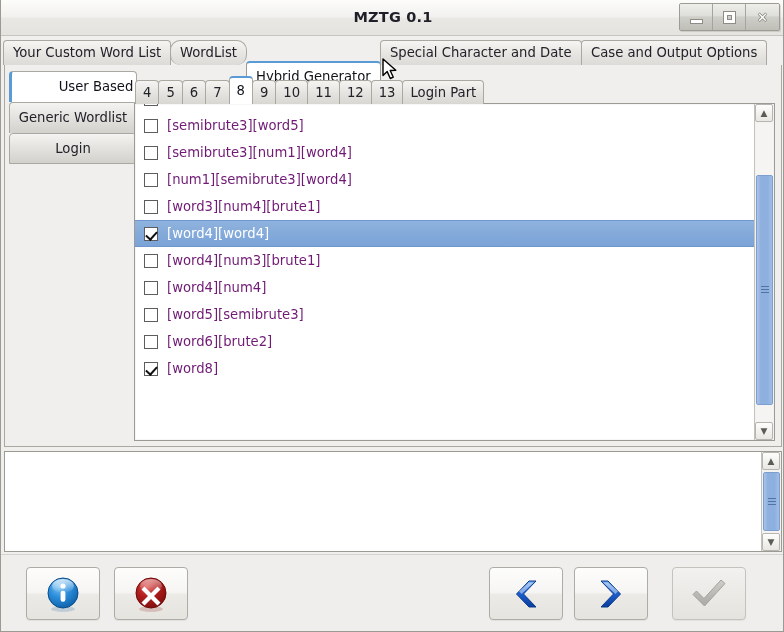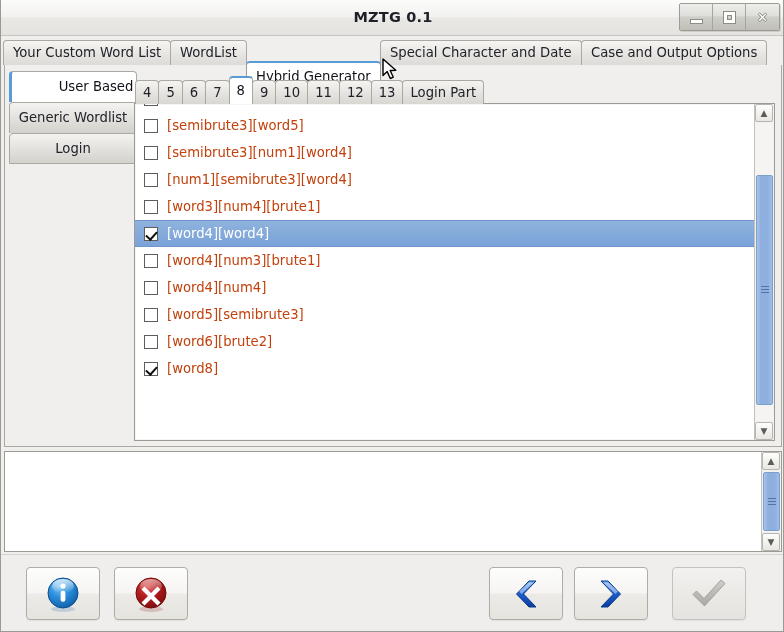--- a/index.html
+++ b/index.html
@@ -169,21 +169,21 @@
     position: absolute; left: 0; top: -19px;
     width: 620px;
   }
   .lrow {
     position: relative;
     height: 27px;
     display: flex;
     align-items: center;
     padding-left: 9px;
     font-size: 13.2px;
-    color: #c2410c;
+    color: #701a75;
     white-space: nowrap;
   }
   .lrow.sel {
     background: linear-gradient(to bottom, #8fb3de 0%, #84aada 50%, #7ba3d8 100%);
     color: #ffffff;
     border-top: 1px solid #6f97cd;
     border-bottom: 1px solid #6f97cd;
   }
   .cb {
     width: 14px; height: 14px;
@@ -286,21 +286,21 @@
         <span class="glyph-max"></span>
       </div>
       <div class="wbtn">
         <span>✕</span>
       </div>
     </div>
   </div>
 
   <div id="tabbar">
     <div class="mtab" id="mt0" style="left: 2px;">Your Custom Word List</div>
-    <div class="mtab" id="mt1" style="left: 169px;">WordList</div>
+    <div class="mtab" id="mt1" style="left: 169px; border-radius: 10px;">WordList</div>
     <div class="mtab active" id="mt2" style="left: 245px; margin-top: 24px;">Hybrid Generator</div>
     <div class="mtab" id="mt4" style="left: 580px;">Case and Output Options</div>
     <div class="mtab" id="mt3" style="left: 379px;">Special Character and Date</div>
   </div>
 
   <div id="panel">
     <div id="sidebar">
       <div class="vtab active">User Based</div>
       <div class="vtab">Generic Wordlist</div>
       <div class="vtab">Login</div>

